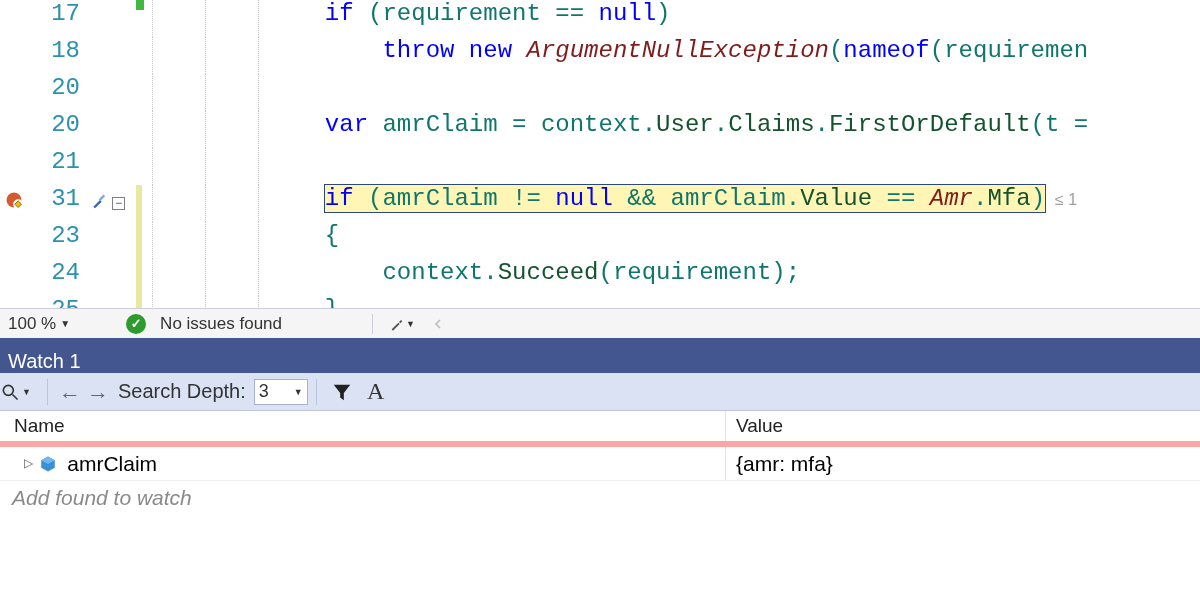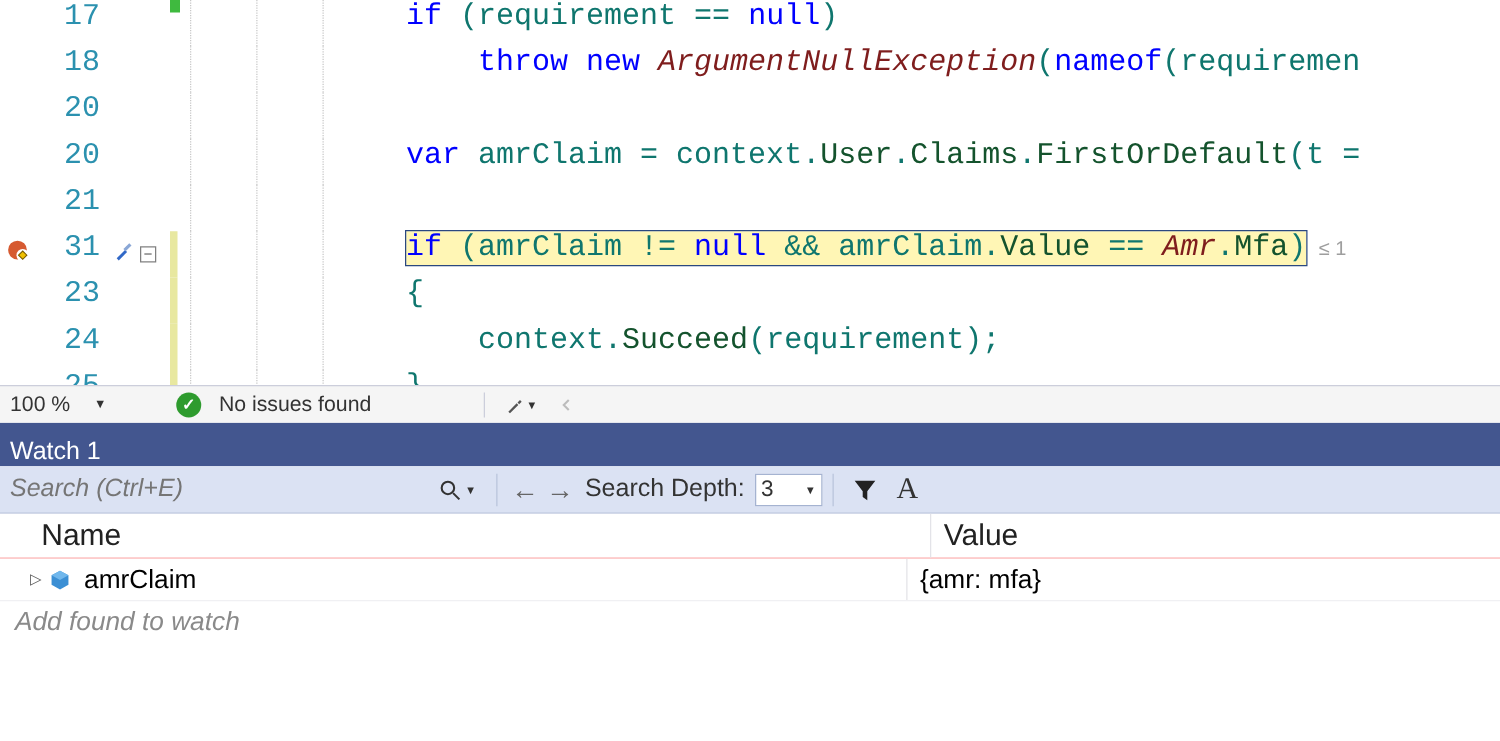--- a/index.html
+++ b/index.html
@@ -76,21 +76,21 @@
 
   .status-strip {
     height: 30px; width:100%;
     border-top: 1px solid #cccedb;
     background: #f5f5f5;
     display:flex; align-items:center;
     font-size: 17px; color:#333;
     gap: 10px; padding-left: 2px;
   }
   .zoom-combo {
-    display:flex; align-items:center; gap:19px;
+    display:flex; align-items:center; gap:4px;
     padding: 0 6px;
   }
   .zoom-combo .caret { font-size:10px; color:#333; }
   .check-icon {
     width:20px; height:20px; border-radius:50%;
     background:#2e9b2e; display:flex; align-items:center; justify-content:center;
     margin-left:40px;
   }
   .check-icon::after { content:"✓"; color:#fff; font-size:13px; font-weight:bold; }
   .status-sep { width:1px; height:20px; background:#cccedb; margin: 0 6px; }
@@ -128,24 +128,23 @@
   .depth-box {
     width:54px; height:26px; background:#fff; border:1px solid #a5b3d1;
     display:flex; align-items:center; justify-content:space-between;
     padding: 0 4px; font-size:18px;
   }
   .filter-icon, .text-a { width:34px; display:flex; align-items:center; justify-content:center; font-size:24px; }
 
   .watch-columns {
     height: 36px; width:100%;
     display:flex; align-items:center;
-    font-size: 24px; color:#222;
-    border-bottom:1px solid #fca5a5;
+    font-size: 19px; color:#222;
+    border-bottom:6px solid #fca5a5;
     background: #fff;
-    padding-left: 19px;
   }
   .col-name { width: 726px; padding-left:14px; border-right:1px solid #e3e3e8; height:100%; display:flex; align-items:center;}
   .col-value { flex:1; padding-left:10px; height:100%; display:flex; align-items:center;}
 
   .watch-rows { width:100%; font-size:21px; background:#fff; }
   .watch-row { height:34px; display:flex; align-items:center; border-bottom:1px solid #f0f0f3;}
   .watch-row .col-name { border-right:1px solid #e3e3e8; }
   .expand-tri { margin: 0 6px 0 10px; color:#5a5a5a; font-size:12px; transform: translateY(-1px);}
   .obj-icon {
     width:18px; height:18px; display:inline-flex; align-items:center; justify-content:center;
@@ -201,21 +200,20 @@
         </svg>
     </div>
   </div>
 </div>
 
 <div class="watch-header">
   <span>Watch 1</span>
 </div>
 
 <div class="watch-toolbar">
-  <input class="search-box" placeholder="Search (Ctrl+E)" style="">
   <div class="search-dd">
     <svg width="20" height="20" viewBox="0 0 24 24">
         <circle cx="10" cy="10" r="6" stroke="#333" stroke-width="2" fill="none"></circle>
         <line x1="15" y1="15" x2="21" y2="21" stroke="#333" stroke-width="2"></line>
       </svg>
     <span style="font-size:9px;">▼</span>
   </div>
   <div class="tb-sep"></div>
   <div class="arrow-btn">←</div>
   <div class="arrow-btn">→</div>

